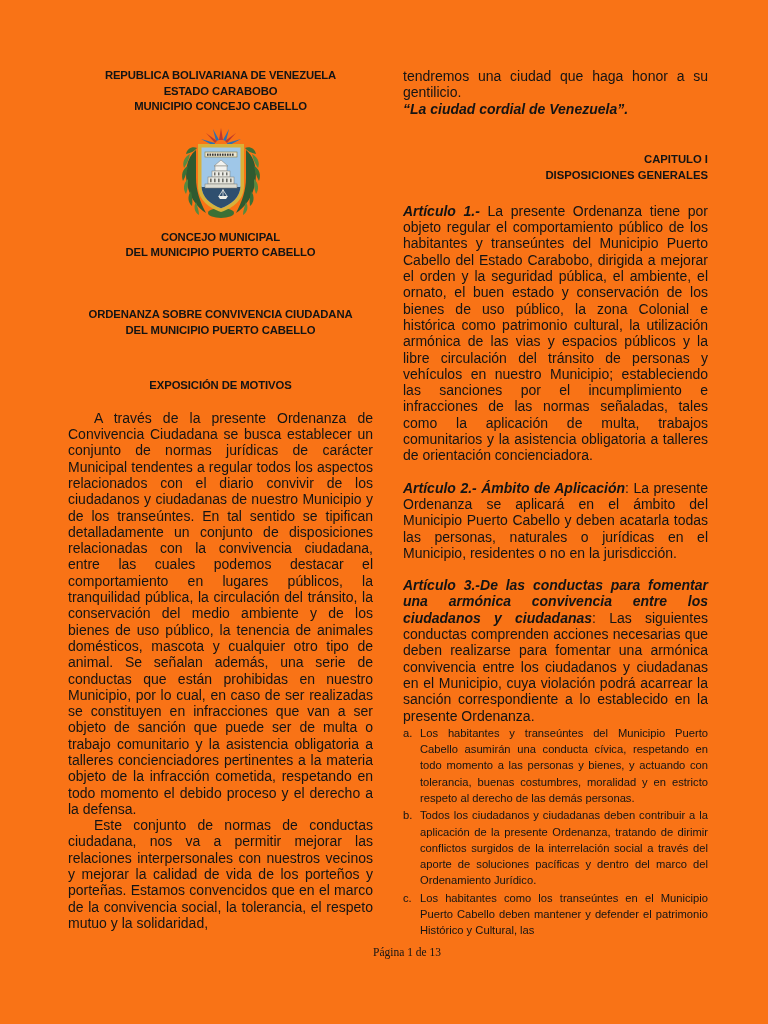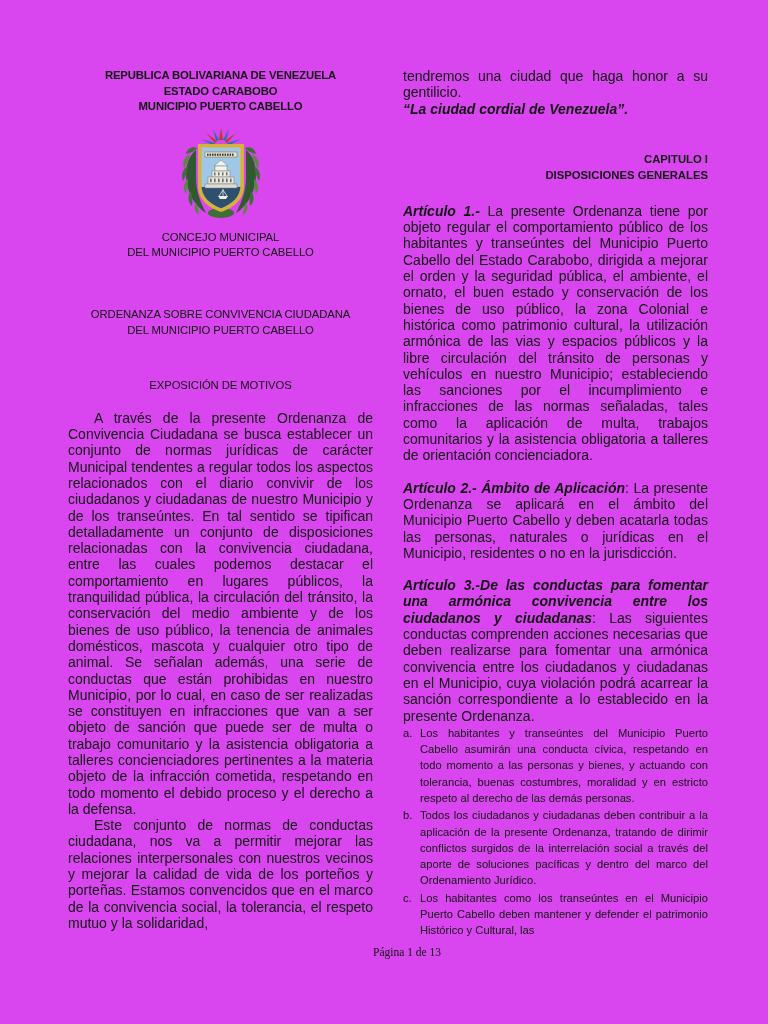--- a/index.html
+++ b/index.html
@@ -5,21 +5,21 @@
 <style>
   html, body {
     margin: 0;
     padding: 0;
     background: #ffffff;
   }
   .page {
     position: relative;
     width: 768px;
     height: 1024px;
-    background: #d946ef;
+    background: #f97316;
     overflow: hidden;
     font-family: "Liberation Sans", sans-serif;
     color: #141414;
     box-sizing: border-box;
   }
 
   .columns {
     position: absolute;
     left: 68px;
     top: 68px;
@@ -39,21 +39,21 @@
     text-align: center;
     font-weight: bold;
     font-size: 11.3px;
     line-height: 15.6px;
     letter-spacing: -0.15px;
   }
   .heading-block div { white-space: nowrap; }
 
   .center-title {
     text-align: center;
-    font-weight: normal;
+    font-weight: bold;
     font-size: 11.3px;
     line-height: 15.6px;
     letter-spacing: -0.1px;
   }
 
   .emblem-wrap {
     display: flex;
     justify-content: center;
     margin-top: 9px;
     margin-bottom: 10px;
@@ -127,21 +127,21 @@
 
 <div class="page">
 
   <div class="columns">
 
     <div class="col">
 
       <div class="heading-block">
         <div>REPUBLICA BOLIVARIANA DE VENEZUELA</div>
         <div>ESTADO CARABOBO</div>
-        <div>MUNICIPIO PUERTO CABELLO</div>
+        <div>MUNICIPIO CONCEJO CABELLO</div>
       </div>
 
       <div class="emblem-wrap">
         <svg class="emblem" width="86" height="96" viewBox="0 0 86 96">
 
           <g fill="#2f5a30">
             <path d="M18 26 C8 34 6 50 10 64 C13 75 20 84 28 89 C22 78 18 66 18 54 C18 42 18 32 18 26 Z"></path>
             <path d="M12 30 C6 33 4 39 6 44 C9 40 11 35 12 30 Z" fill="#58893f"></path>
             <path d="M10 42 C4 45 3 52 5 57 C8 52 9 47 10 42 Z" fill="#3c7035"></path>
             <path d="M10 55 C5 59 5 66 8 70 C10 65 10 60 10 55 Z" fill="#58893f"></path>

